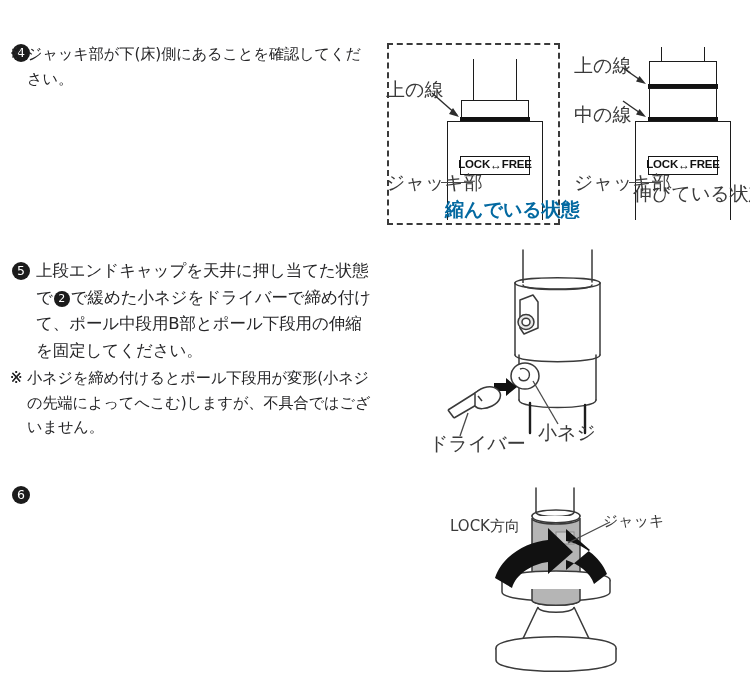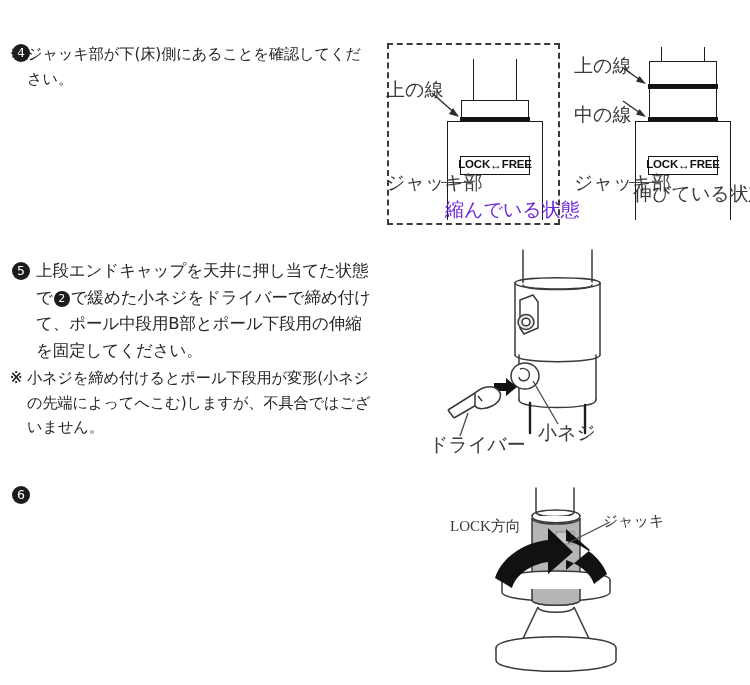--- a/index.html
+++ b/index.html
@@ -79,22 +79,22 @@
     position: absolute;
   }
   .fig-label {
     position: absolute;
     font-size: 19px;
     line-height: 16px;
     color: #3a3a3a;
     white-space: nowrap;
   }
   .fig-label.bold {
-    font-weight: normal;
-    color: #6d28d9;
+    font-weight: bold;
+    color: #0369a1;
   }
   .fig-label.big {
     font-size: 15px;
   }
 
   .dashbox {
     position: absolute;
     border: 2px dashed #3a3a3a;
     box-sizing: border-box;
   }
@@ -286,34 +286,34 @@
         <path d="M28,160 L34,168"></path>
         <path d="M58,146 L62,151"></path>
       </g>
 
       <g stroke="#4a4a4a" stroke-width="1.3" fill="none">
         <path d="M48,163 L40,186"></path>
         <path d="M113,131 L138,174"></path>
       </g>
     </svg>
 
-    <div class="fig-label" style="left:9px; top:186px;">ドライバー</div>
+    <div class="fig-label" style="left:9px; top:186px;font-family:Liberation Serif, serif;">ドライバー</div>
     <div class="fig-label" style="left:118px; top:174px;">小ネジ</div>
   </div>
 </div>
 
 <div class="step" style="left:0; top:0;">
 
   <div class="step-text" style="left:10px; top:482px; width:362px;">
     <div class="para">
       <span class="marker">6</span>
     </div>
   </div>
 
-  <div class="figure" style="left:440px; top:470px;font-family:Liberation Serif, serif;">
+  <div class="figure" style="left:440px; top:470px;">
     <svg width="310" height="215" viewBox="0 0 310 215">
       <g fill="none" stroke="#3a3a3a" stroke-width="1.5" stroke-linejoin="round" stroke-linecap="round">
 
         <path d="M96,18 L96,42"></path>
         <path d="M134,18 L134,42"></path>
         <path d="M96,42 C96,48 134,48 134,42"></path>
 
         <path d="M92,46 C92,38 140,38 140,46"></path>
         <path d="M92,46 C92,55 140,55 140,46" fill="#ffffff"></path>
       </g>

